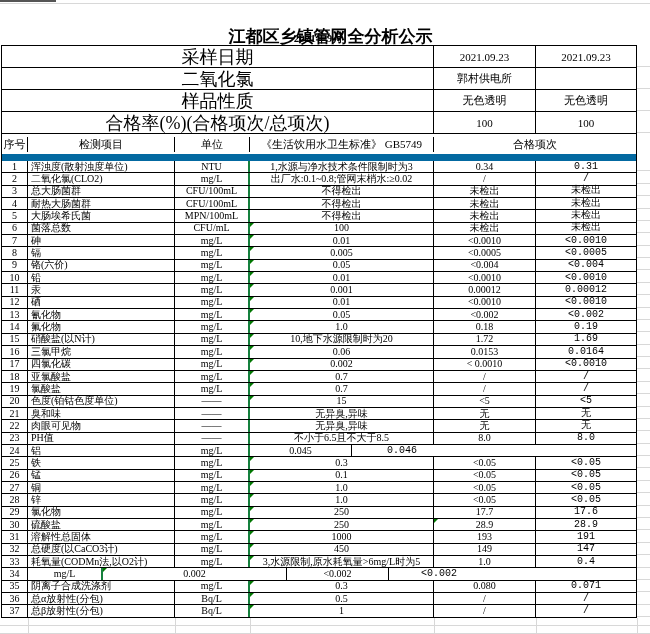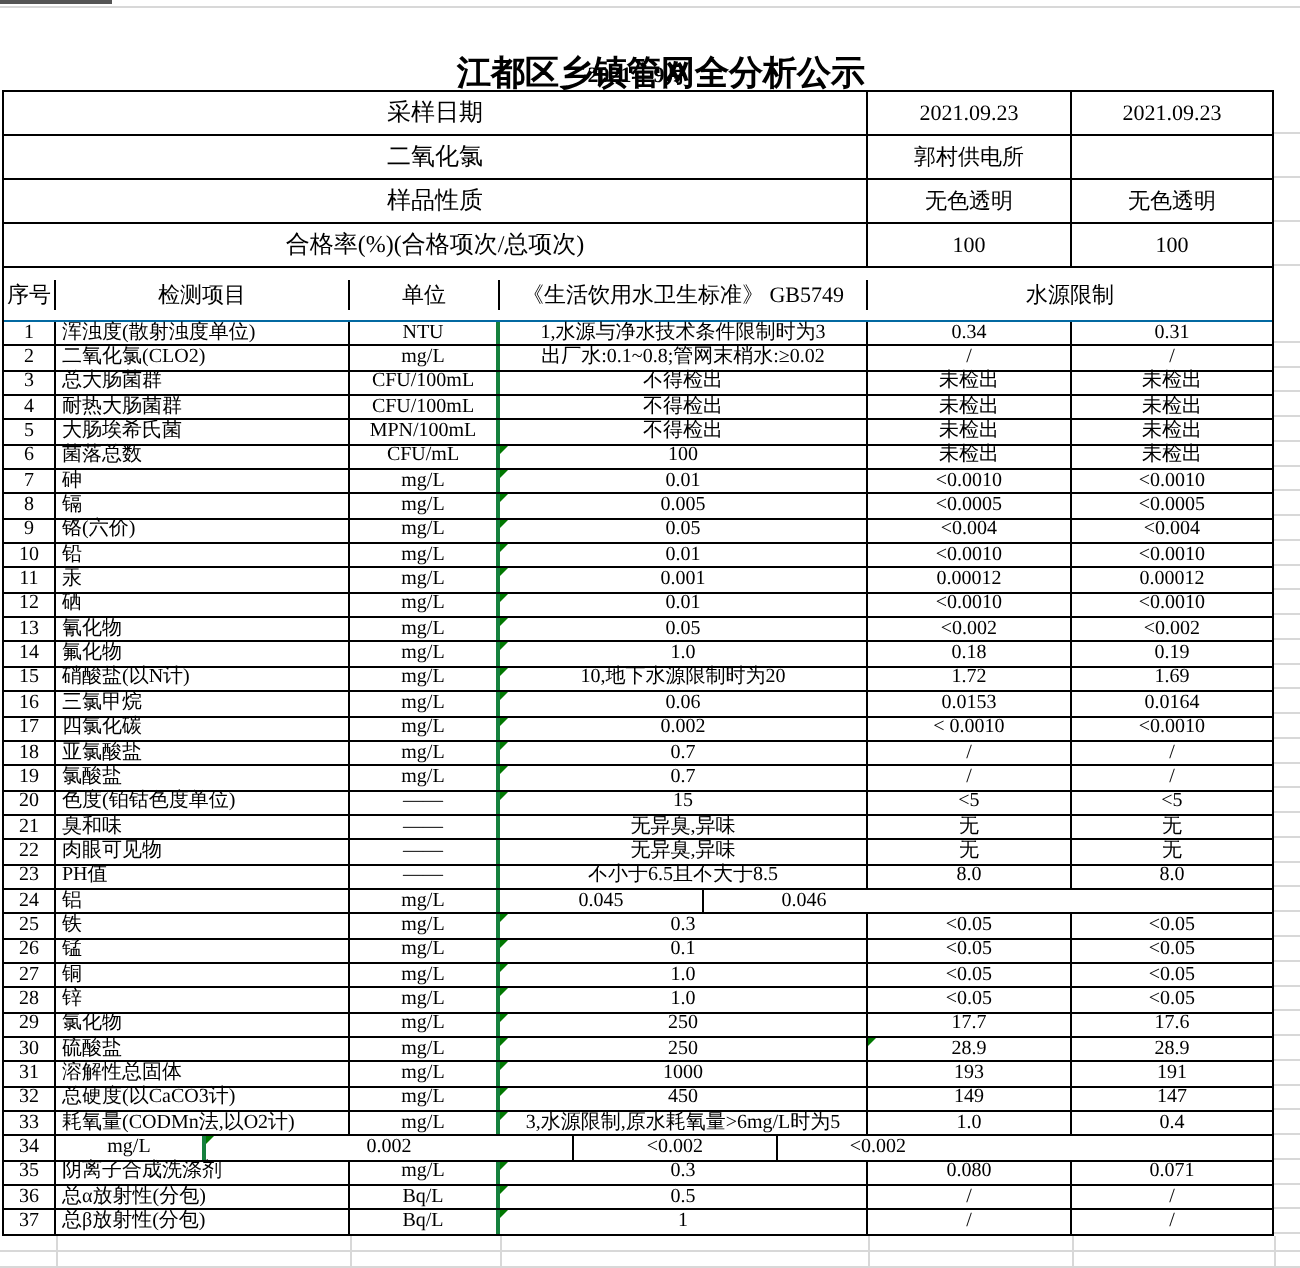--- a/index.html
+++ b/index.html
@@ -15,44 +15,44 @@
   .title { position:absolute; left:12px; top:4px; width:637px; height:27px; line-height:27px;
            text-align:center; font-weight:bold; font-size:17px;margin-top:19px; }
   .subtitle { position:absolute; left:0; top:31px; width:637px; height:14px; line-height:14px;
               text-align:center; font-size:11px;font-weight:bold; }
 
   .maintable { position:absolute; left:1px; top:45px; width:636px; height:573px;
                border:1px solid #000; display:flex; flex-direction:column; }
 
   .irow { display:flex; height:22px; flex:0 0 22px; border-bottom:1px solid #000; }
   .irow .lbl { width:432px; border-right:1px solid #000; display:flex; align-items:center;
-               justify-content:center; font-size:12px; }
+               justify-content:center; font-size:18px; }
   .irow .v1 { width:102px; border-right:1px solid #000; display:flex; align-items:center;
               justify-content:center; font-size:11px; }
   .irow .v2 { width:100px; display:flex; align-items:center; justify-content:center; font-size:11px; }
 
-  .hrow { display:flex; height:27px; flex:0 0 27px; border-bottom:1px solid #0369a1; font-size:11px;align-items:center; }
+  .hrow { display:flex; height:27px; flex:0 0 27px; border-bottom:7px solid #0369a1; font-size:11px;align-items:center; }
   .hrow > div { display:flex; align-items:center; justify-content:center; white-space:nowrap; }
   .hA { width:26px;  border-right:1px solid #000; }
   .hB { width:147px; border-right:1px solid #000; }
   .hC { width:75px;  border-right:1px solid #000; }
   .hD { width:184px; border-right:1px solid #000; }
   .hE { width:202px; }
 
   .tbody { flex:1; display:flex; flex-direction:column; }
   .drow { flex:1; display:flex; border-bottom:1px solid #000; font-size:10px; }
   .drow:last-child { border-bottom:none; }
   .c { position:relative; display:flex; align-items:center; justify-content:center;
        white-space:nowrap; overflow:visible; line-height:1; }
   .cA { width:26px;  border-right:1px solid #000; }
   .cB { width:147px; border-right:1px solid #000; justify-content:flex-start; padding-left:3px; }
   .cC { width:75px;  border-right:2px solid #15803d; }
   .cD { width:184px; border-right:1px solid #000; }
   .cE { width:102px; border-right:1px solid #000; }
-  .cF { width:100px; }
+  .cF { width:100px;font-family:Liberation Mono, monospace; }
 
   .tri { position:absolute; left:0; top:0; width:0; height:0;
          border-top:4px solid #007700; border-right:4px solid transparent; }
 
   .right-grid-data { position:absolute; left:637px; top:159px; width:13px; height:459px;
     background:repeating-linear-gradient(to bottom, transparent 0, transparent 11.38px,
                #d8d8d8 11.38px, #d8d8d8 12.38px); }
 </style>
 </head>
 <body>
@@ -85,21 +85,21 @@
       <div class="lbl">合格率(%)(合格项次/总项次)</div>
       <div class="v1">100</div>
       <div class="v2">100</div>
     </div>
 
     <div class="hrow">
       <div class="hA">序号</div>
       <div class="hB">检测项目</div>
       <div class="hC">单位</div>
       <div class="hD">《生活饮用水卫生标准》 GB5749</div>
-      <div class="hE">水源限制</div>
+      <div class="hE">合格项次</div>
     </div>
 
     <div class="tbody">
   <div class="drow">
     <div class="c cA">
             <span class="t">1</span>
           </div>
     <div class="c cB">
             <span class="t">浑浊度(散射浊度单位)</span>
           </div>

